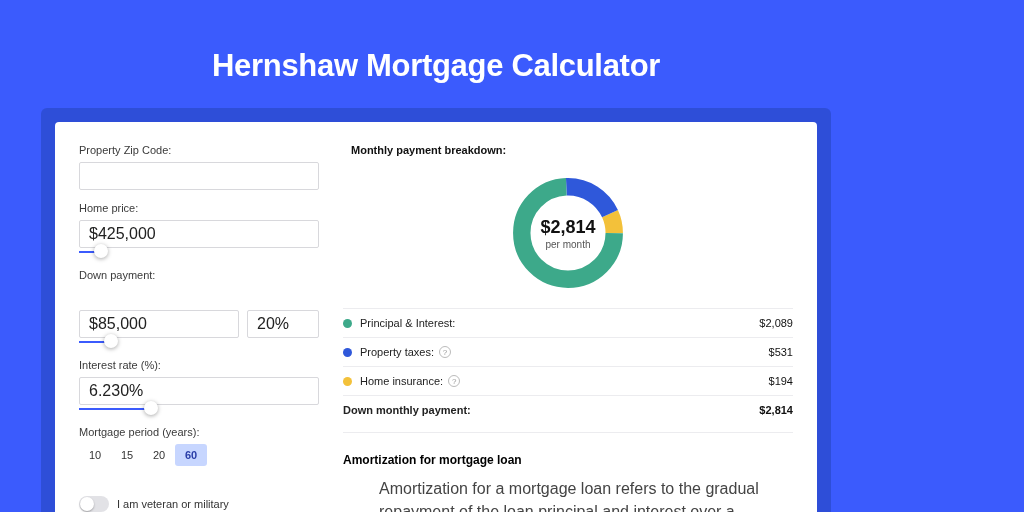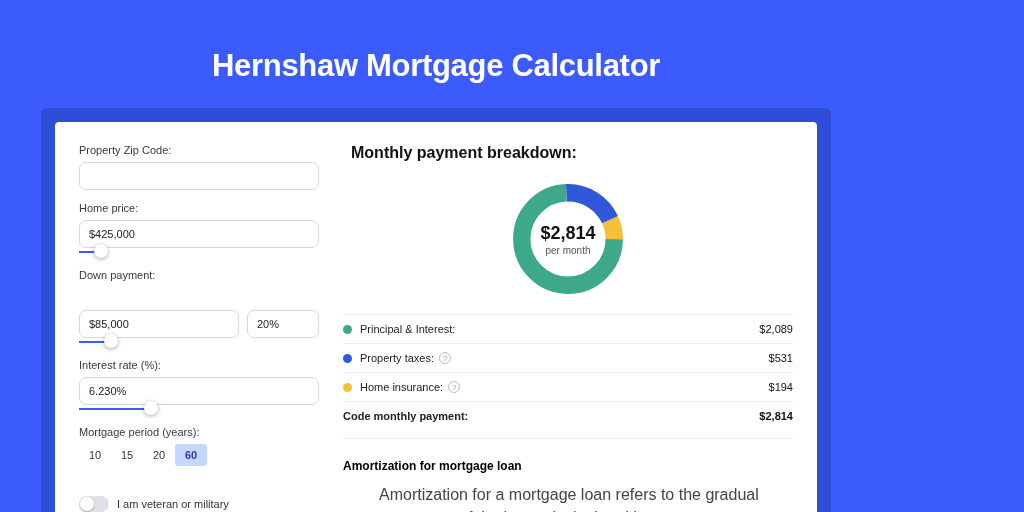--- a/index.html
+++ b/index.html
@@ -52,22 +52,22 @@
   }
   .field-label {
     font-size: 11px;
     color: #3a3a3a;
     margin-bottom: 6px;
   }
   .text-input {
     width: 100%;
     height: 28px;
     border: 1px solid #d8d8dc;
-    border-radius: 7px;
-    font-size: 11px;
+    border-radius: 2px;
+    font-size: 16px;
     padding: 0 9px;
     color: #222;
     background: #fff;
   }
   .field-block { margin-bottom: 12px; }
   .slider-row {
     position: relative;
     height: 10px;
     margin-top: -1px;
   }
@@ -135,21 +135,21 @@
     top: 1px;
     width: 14px;
     height: 14px;
     background: #fff;
     border-radius: 50%;
     box-shadow: 0 1px 2px rgba(0,0,0,0.3);
   }
   .toggle-label { font-size: 11px; color: #333; }
 
   .section-title {
-    font-size: 16px;
+    font-size: 11px;
     font-weight: 700;
     color: #111;
     margin-bottom: 10px;
     padding-left: 8px;
   }
   .donut-area {
     display: flex;
     justify-content: center;
     padding: 6px 0 14px 0;
   }
@@ -303,21 +303,21 @@
           <span class="break-info">?</span>
           <span class="break-value">$531</span>
         </div>
         <div class="break-row">
           <span class="break-dot" id="dot-ins" style="background: rgb(243, 193, 58);"></span>
           <span class="break-label">Home insurance:</span>
           <span class="break-info">?</span>
           <span class="break-value">$194</span>
         </div>
         <div class="break-row break-total">
-          <span class="break-label">Code monthly payment:</span>
+          <span class="break-label">Down monthly payment:</span>
           <span class="break-value">$2,814</span>
         </div>
 
         <div class="amort-box">
           <div class="amort-title">Amortization for mortgage loan</div>
           <div class="amort-body">Amortization for a mortgage loan refers to the gradual repayment of the loan principal and interest over a specified</div>
         </div>
       </div>
 
     </div>

